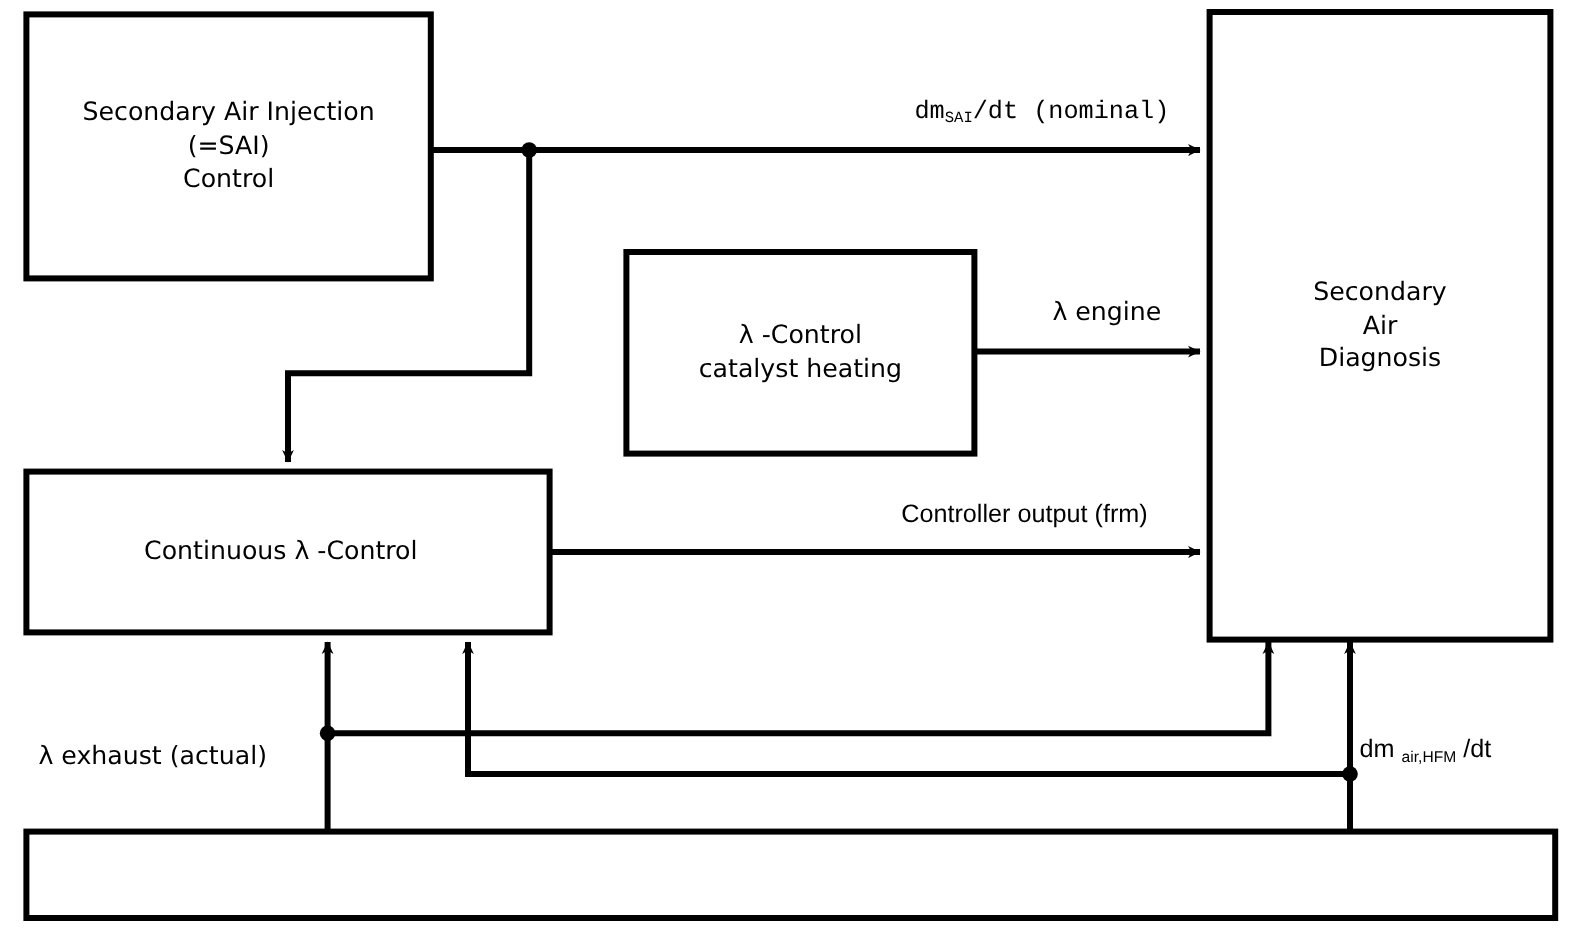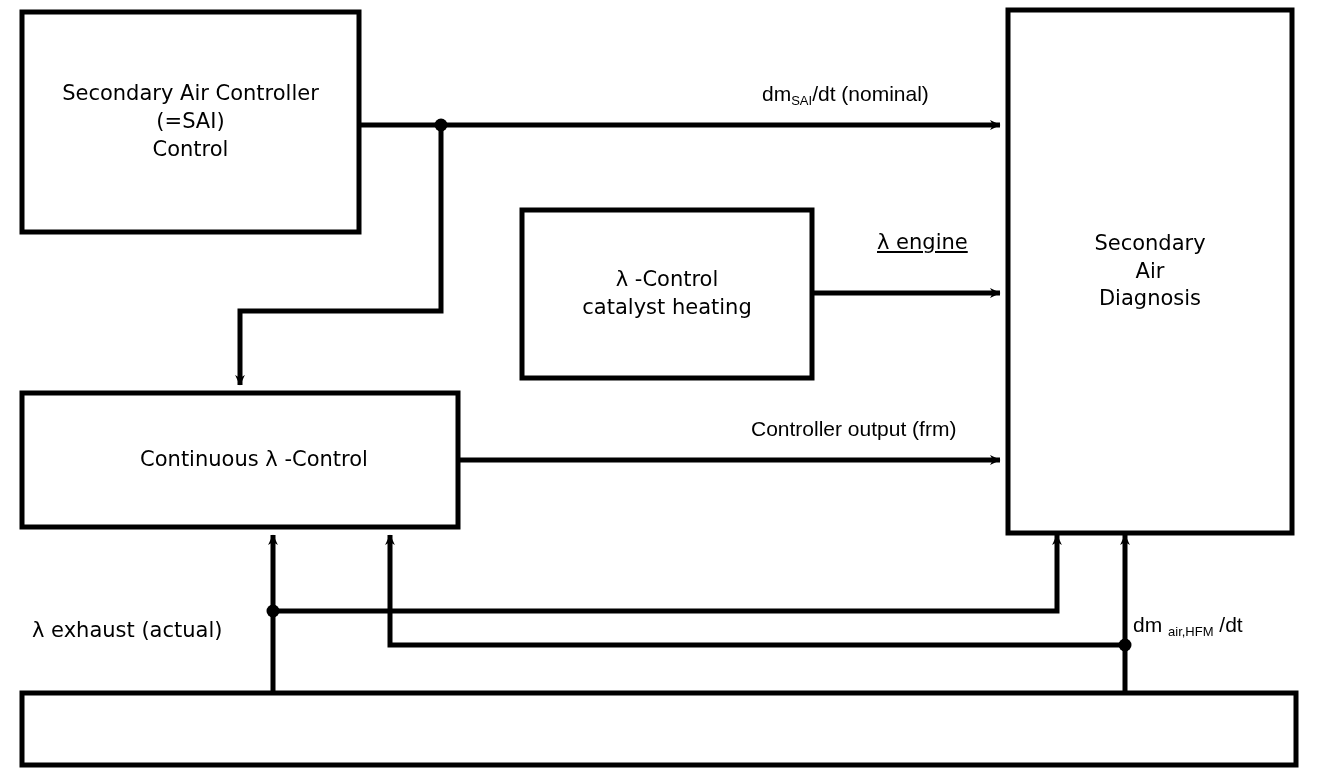--- a/index.html
+++ b/index.html
@@ -92,39 +92,39 @@
 
     <path d="M1125,645 L390,645 L390,535" fill="none" stroke="#000000" stroke-width="5" marker-end="url(#arrow-u)"></path>
 
     <path d="M1125,693 L1125,535" fill="none" stroke="#000000" stroke-width="5" marker-end="url(#arrow-u)"></path>
 
     <circle cx="441" cy="125" r="6.5" fill="#000000"></circle>
     <circle cx="273" cy="611" r="6.5" fill="#000000"></circle>
     <circle cx="1125" cy="645" r="6.5" fill="#000000"></circle>
   </svg>
 
-  <div class="blk-label lam" style="left:22px; top:12px; width:337px; height:220px;">Secondary Air Controller
+  <div class="blk-label lam" style="left:22px; top:12px; width:337px; height:220px;">Secondary Air Injection
 (=SAI)
 Control</div>
 
   <div class="blk-label lam" style="left:522px; top:210px; width:290px; height:168px;">λ -Control
 catalyst heating</div>
 
   <div class="blk-label lam" style="left:1008px; top:10px; width:284px; height:523px;">Secondary
 Air
 Diagnosis</div>
 
-  <div class="blk-label lam" style="left:36px; top:393px; width:436px; height:134px;">Continuous λ -Control</div>
+  <div class="blk-label lam" style="left:16px; top:393px; width:436px; height:134px;">Continuous λ -Control</div>
 
 
-  <div class="edge-label" style="left:762px; top:82px;">
+  <div class="edge-label" style="left:762px; top:82px;font-family:Liberation Mono, monospace;">
     <span>dm</span><sub>SAI</sub><span>/dt (nominal)</span>
   </div>
 
-  <div class="edge-label lam" style="left:877px; top:231px;text-decoration:underline;">λ engine</div>
+  <div class="edge-label lam" style="left:877px; top:249px;">λ engine</div>
 
   <div class="edge-label" style="left:751px; top:417px;text-align:center;">Controller output (frm)</div>
 
   <div class="edge-label lam" style="left:32px; top:591px;margin-top:28px;">λ exhaust (actual)</div>
 
   <div class="edge-label" style="left:1133px; top:613px;">
     <span>dm </span><sub>air,HFM</sub><span> /dt</span>
   </div>
 
 </div>

